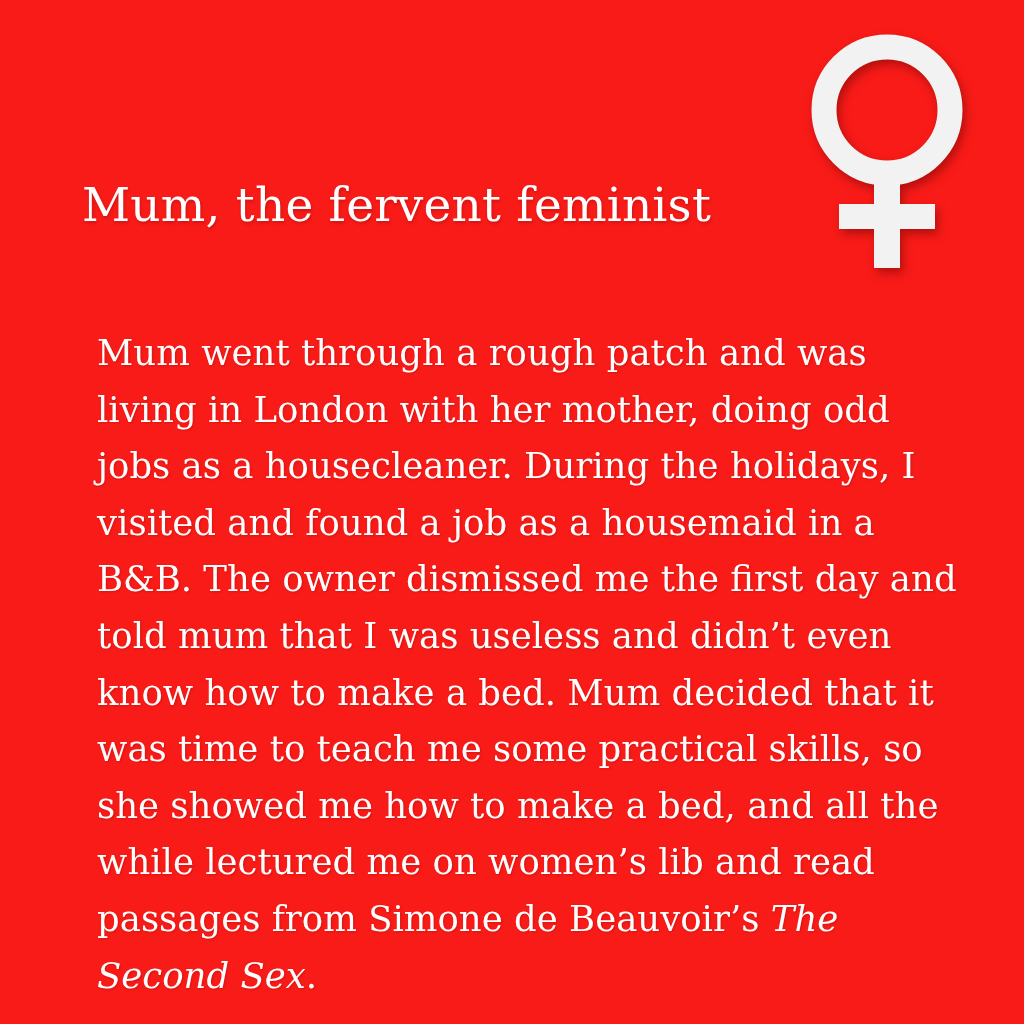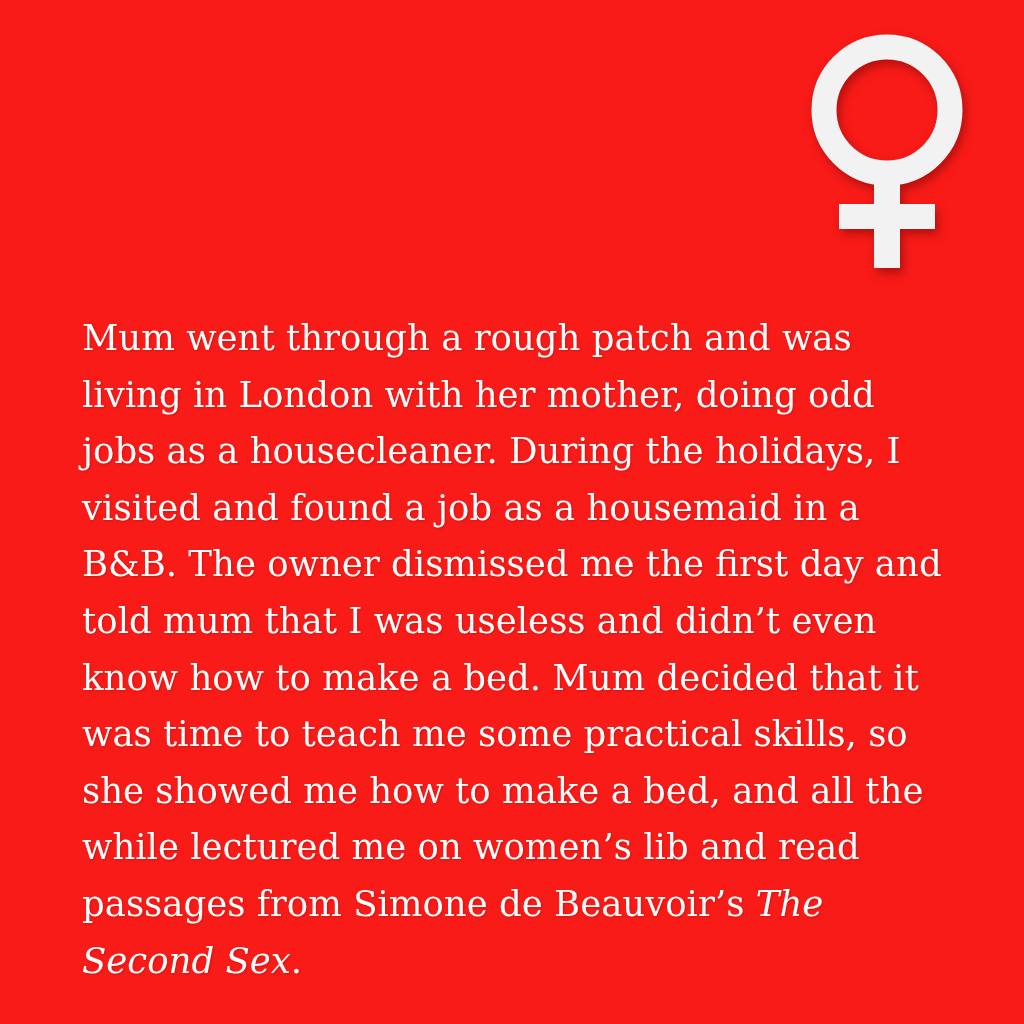--- a/index.html
+++ b/index.html
@@ -44,21 +44,21 @@
     line-height: 1.15;
     letter-spacing: 0.2px;
     color: #ffffff;
     text-shadow: 1px 2px 3px rgba(140, 10, 8, 0.35);
   }
   .body-copy {
     position: absolute;
     left: 82px;
     top: 310px;
     width: 862px;
-    margin: 0;
+    margin: 15px;
     font-family: "DejaVu Serif", serif;
     font-weight: 400;
     font-size: 35.5px;
     line-height: 56.6px;
     color: #ffffff;
     text-shadow: 1px 1px 2px rgba(140, 10, 8, 0.30);
   }
   .body-copy .italic {
     font-style: italic;
   }
@@ -69,18 +69,19 @@
 <div class="card">
 
   <div class="venus-symbol">
     <svg viewBox="0 0 190 240" xmlns="http://www.w3.org/2000/svg" aria-hidden="true">
       <circle cx="95" cy="78" r="63" fill="none" stroke="#f2f2f2" stroke-width="25"></circle>
       <rect x="82" y="140" width="26" height="96" fill="#f2f2f2"></rect>
       <rect x="47" y="172" width="96" height="25" fill="#f2f2f2"></rect>
     </svg>
   </div>
 
+  <h1 class="headline">Mum, the fervent feminist</h1>
 
   <p class="body-copy">
     <span>Mum went through a rough patch and was living in London with her mother, doing odd jobs as a housecleaner. During the holidays, I visited and found a job as a housemaid in a B&amp;B. The owner dismissed me the first day and told mum that I was useless and didn’t even know how to make a bed. Mum decided that it was time to teach me some practical skills, so she showed me how to make a bed, and all the while lectured me  on women’s lib and read passages from Simone de Beauvoir’s </span><span class="italic">The Second Sex</span><span>.</span>
   </p>
 
 </div>
 
 </body></html>

